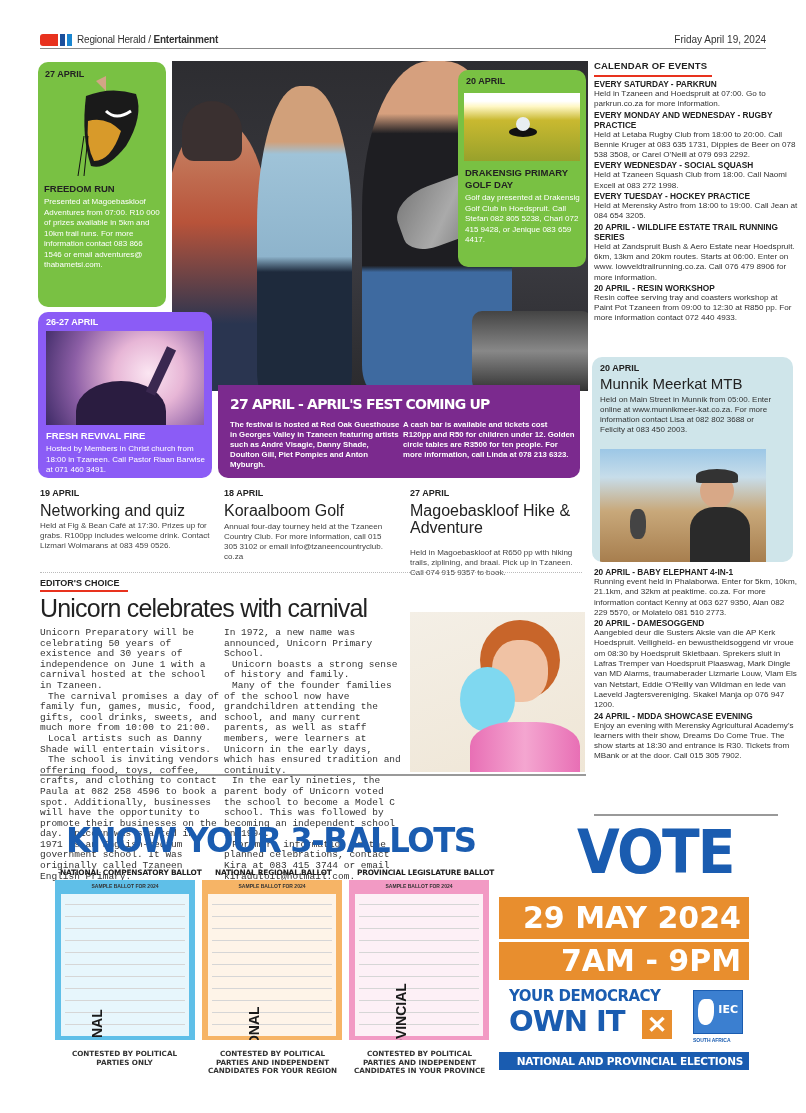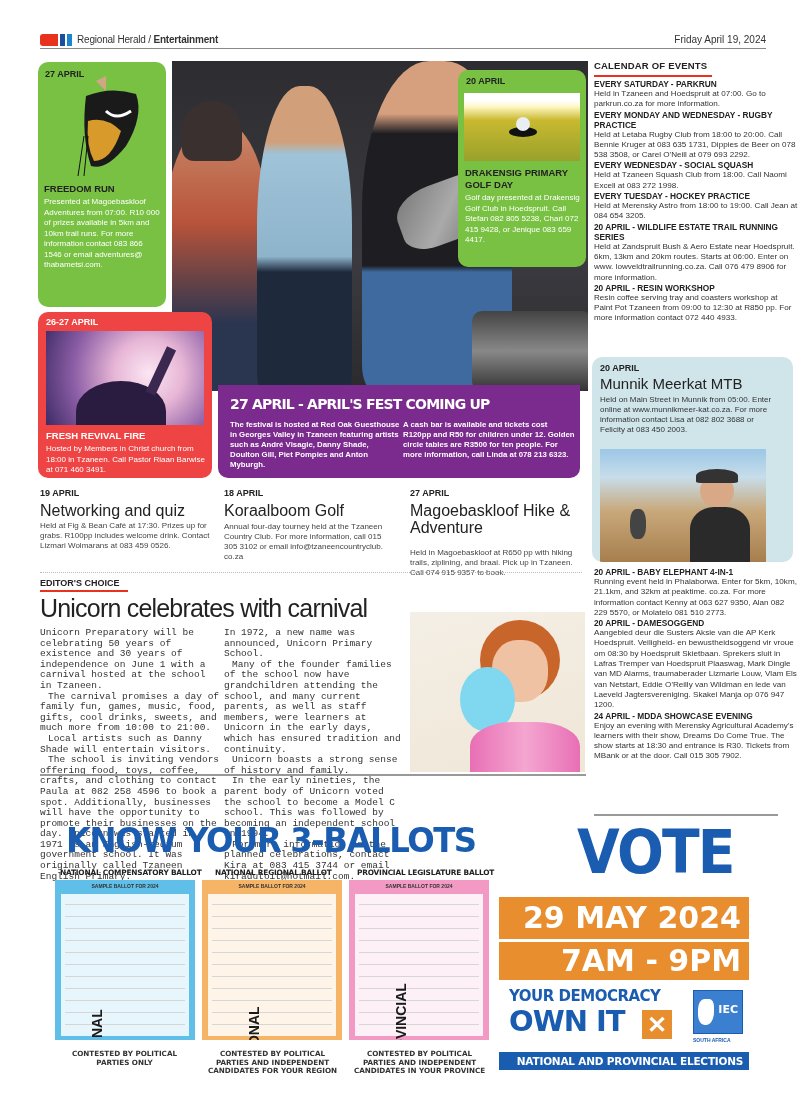--- a/index.html
+++ b/index.html
@@ -24,21 +24,21 @@
   
   .hero { left: 172px; top: 61px; width: 416px; height: 330px; background: linear-gradient(180deg,#2d2d31 0%,#3a3a40 60%,#2b2b2e 100%); overflow: hidden; }
   .person { position: absolute; border-radius: 45% 45% 8% 8%; }
 
   
   .purple { left: 218px; top: 385px; width: 362px; height: 93px; background: #7b2a8e; border-radius: 0 0 10px 10px; color: #fff; }
   .purple-title { font-family: "DejaVu Sans", sans-serif; font-weight: bold; font-size: 14px; letter-spacing: -0.8px; left: 12px; top: 11px; }
   .purple-col { font-weight: bold; font-size: 7.8px; line-height: 10px; top: 35px; width: 170px; }
 
   
-  .teal { left: 38px; top: 312px; width: 174px; height: 166px; background: #ef4444; border-radius: 10px; color: #fff; }
+  .teal { left: 38px; top: 312px; width: 174px; height: 166px; background: #8b5cf6; border-radius: 10px; color: #fff; }
 
   
   .evt-date { font-weight: bold; font-size: 9px; color: #222; }
   .evt-title { font-size: 16px; color: #222; line-height: 17px; }
   .evt-body { font-size: 8px; line-height: 10px; color: #444; }
 
   
   .cal { left: 594px; top: 60px; width: 204px; }
   .cal-title { font-weight: bold; font-size: 9.5px; color: #222; letter-spacing: 0.2px; }
   .cal-rule { width: 118px; height: 2px; background: #e8321e; margin-top: 4px; margin-bottom: 2px; }
@@ -208,22 +208,22 @@
 <div class="abs ed-rule"></div>
 <div class="abs ed-title">Unicorn celebrates with carnival</div>
 <div class="abs ed-col" style="left:40px; top:628px;">
   <p>Unicorn Preparatory will be celebrating 50 years of existence and 30 years of independence on June 1 with a carnival hosted at the school in Tzaneen.</p>
   <p>The carnival promises a day of family fun, games, music, food, gifts, cool drinks, sweets, and much more from 10:00 to 21:00.</p>
   <p>Local artists such as Danny Shade will entertain visitors.</p>
   <p>The school is inviting vendors offering food, toys, coffee, crafts, and clothing to contact Paula at 082 258 4596 to book a spot.  Additionally, businesses will have the opportunity to promote their businesses on the day. Unicorn was started in 1971 as an English-medium government school. It was originally called Tzaneen English Primary.</p>
 </div>
 <div class="abs ed-col" style="left:224px; top:628px; width:178px;">
   <p>In 1972, a new name was announced, Unicorn Primary School.</p>
+  <p>Unicorn boasts a strong sense of history and family.</p>
   <p>Many of the founder families of the school now have grandchildren attending the school, and many current parents, as well as staff members, were learners at Unicorn in the early days, which has ensured tradition and continuity.</p>
-  <p>Unicorn boasts a strong sense of history and family.</p>
   <p>In the early nineties, the parent body of Unicorn voted the school to become a Model C school.  This was followed by becoming an independent school in 1994.</p>
   <p>For more information on the planned celebrations, contact Kira at 083 415 3744 or email kiradutoit@hotmail.com.</p>
 </div>
 <div class="abs" style="left:410px; top:612px; width:175px; height:160px; background: linear-gradient(160deg,#f4efe6 0%, #efe6d6 100%); overflow:hidden;">
   <div style="position:absolute; left:70px; top:8px; width:80px; height:80px; background:#c8652a; border-radius:50%;"></div>
   <div style="position:absolute; left:82px; top:28px; width:56px; height:62px; background:#f0c2a4; border-radius:45%;"></div>
   <div style="position:absolute; left:50px; top:55px; width:55px; height:65px; background:#7fd8f0; border-radius:50%;"></div>
   <div style="position:absolute; left:60px; top:110px; width:110px; height:60px; background: linear-gradient(90deg,#e86fb5,#f4a6d0,#e86fb5); border-radius:40% 40% 0 0;"></div>
 </div>
 <div class="abs" style="left:40px; top:774px; width:546px; height:2px; background:#999;"></div>

